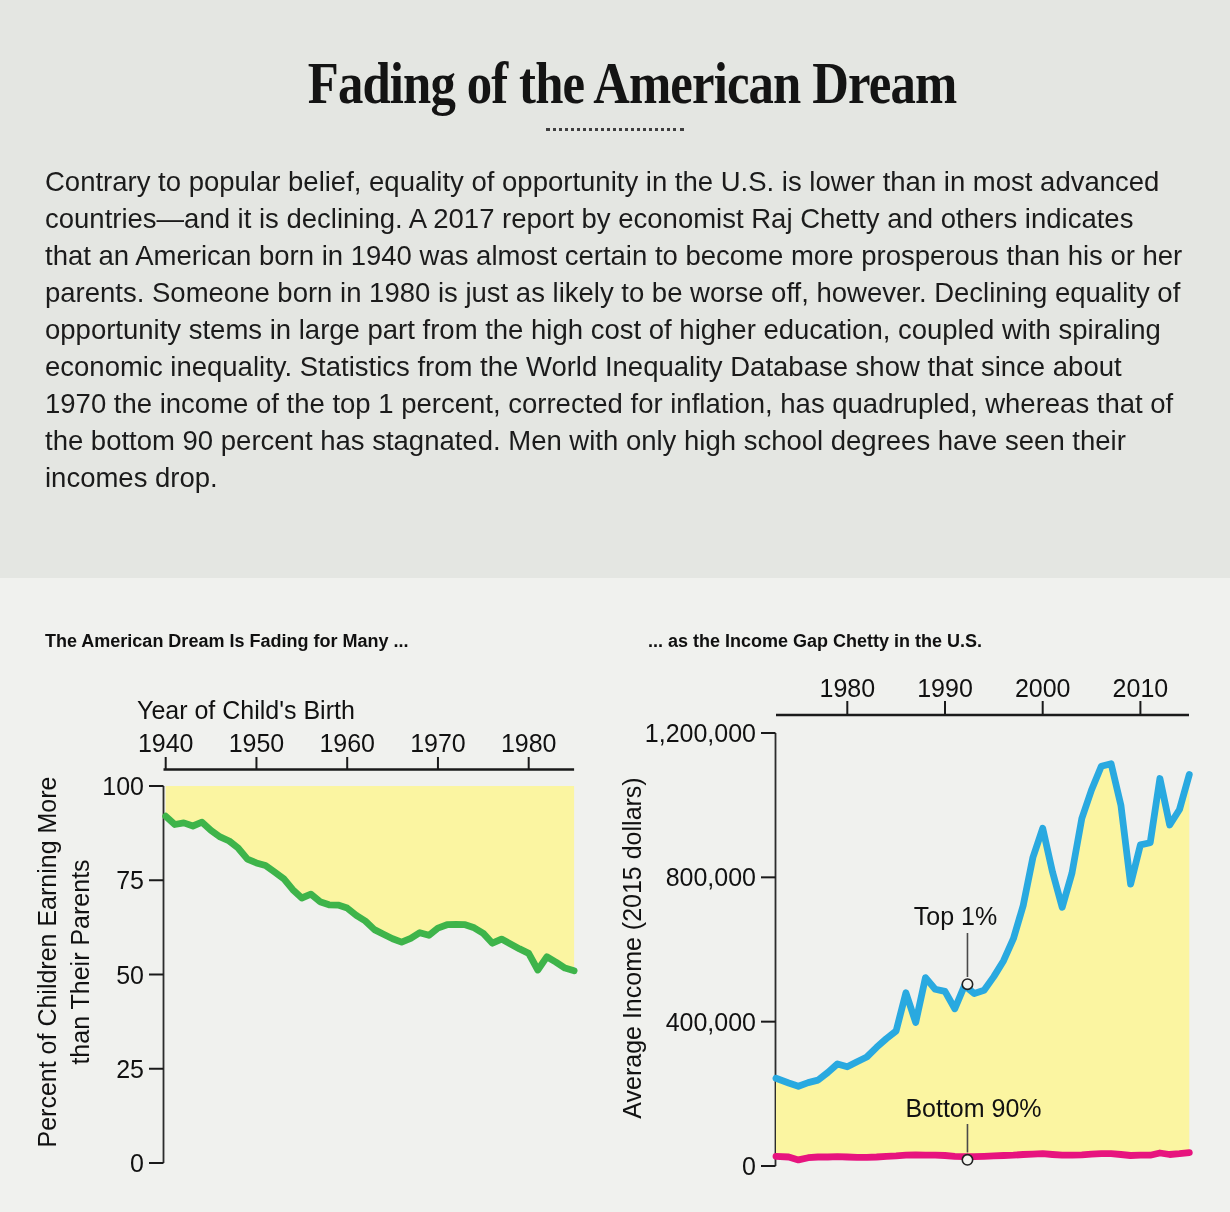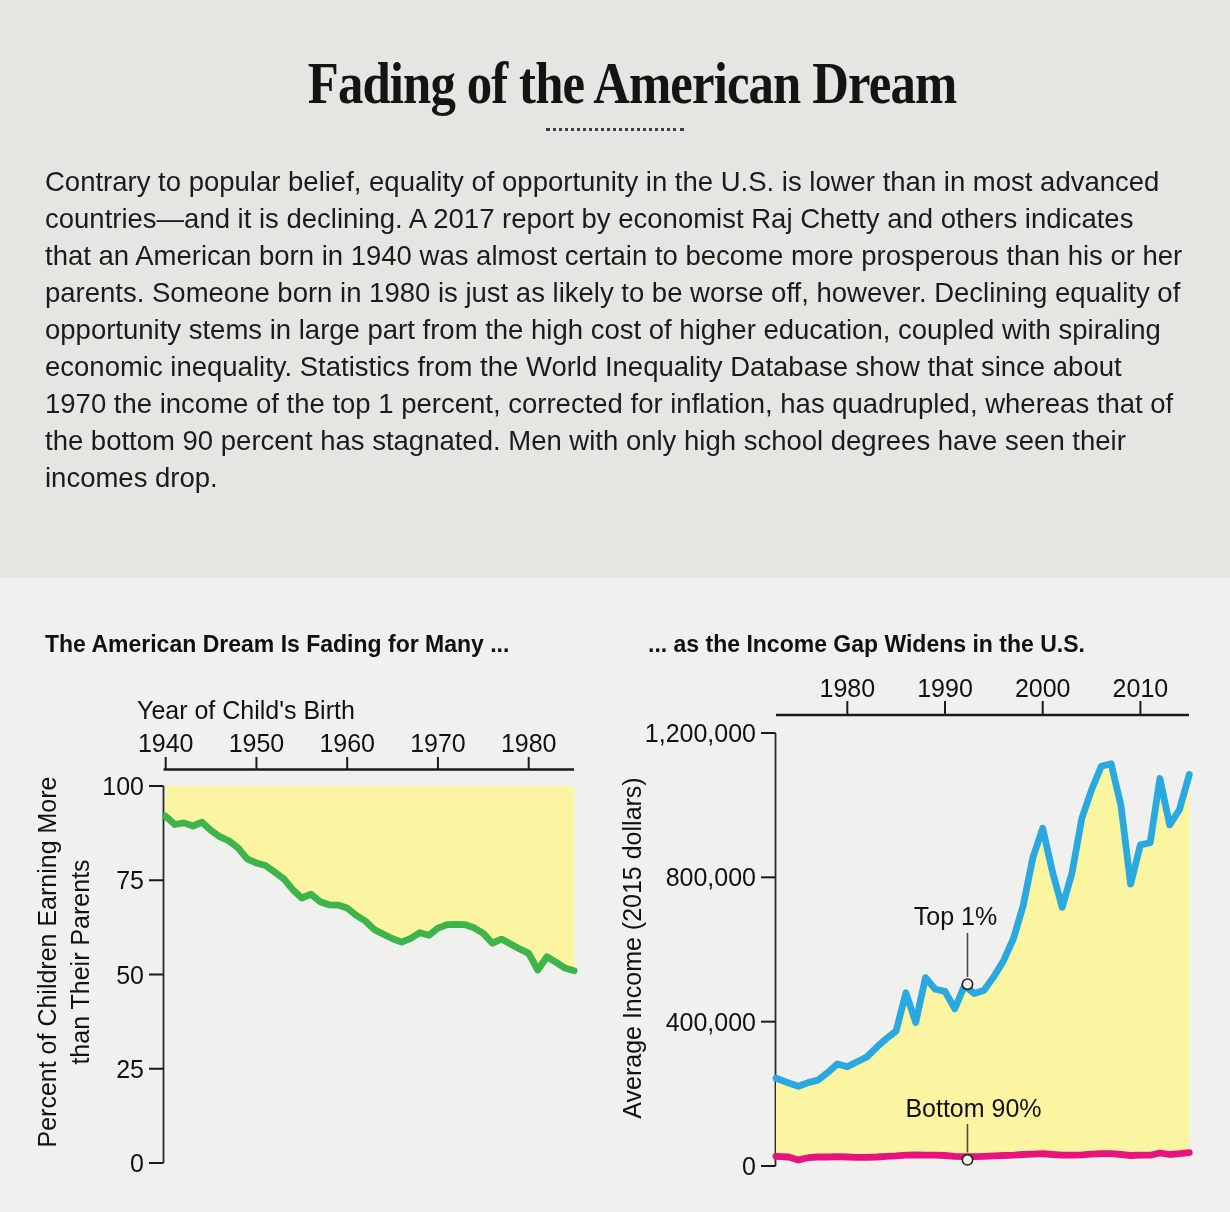--- a/index.html
+++ b/index.html
@@ -19,21 +19,21 @@
   .main-title span { display:inline-block; transform:scaleX(0.86); letter-spacing:-1px; }
   .divider {
     position:absolute; top:128px; left:50%; transform:translateX(-50%);
     width:138px; height:0; border-top:3px dotted #3f3f3f;
   }
   .intro {
     position:absolute; top:163px; left:45px; width:1140px; margin:0;
     font-size:27.5px; line-height:37px; color:#1b1b1b;
   }
   .chart-title {
-    position:absolute; top:631px; font-size:23px; font-weight:700; color:#101010;
+    position:absolute; top:631px; font-size:18px; font-weight:700; color:#101010;
     white-space:nowrap;
   }
   #left-chart-title  { left:45px; }
   #right-chart-title { left:648px; }
   svg.charts { position:absolute; top:600px; left:0; }
   svg text { font-family:"Liberation Sans", sans-serif; fill:#111; }
   .axis-title { font-size:25px; }
   .tick-label { font-size:25px; }
   .ann-label  { font-size:25px; }
 </style>
@@ -42,21 +42,21 @@
 
 <div class="page">
 
   <header class="hero">
     <h1 class="main-title"><span>Fading of the American Dream</span></h1>
     <div class="divider"></div>
     <p class="intro">Contrary to popular belief, equality of opportunity in the U.S. is lower than in most advanced countries—and it is declining. A 2017 report by economist Raj Chetty and others indicates that an American born in 1940 was almost certain to become more prosperous than his or her parents. Someone born in 1980 is just as likely to be worse off, however. Declining equality of opportunity stems in large part from the high cost of higher education, coupled with spiraling economic inequality. Statistics from the World Inequality Database show that since about 1970 the income of the top 1 percent, corrected for inflation, has quadrupled, whereas that of the bottom 90 percent has stagnated. Men with only high school degrees have seen their incomes drop.</p>
   </header>
 
   <div class="chart-title" id="left-chart-title">The American Dream Is Fading for Many ...</div>
-  <div class="chart-title" id="right-chart-title">... as the Income Gap Widens in the U.S.</div>
+  <div class="chart-title" id="right-chart-title">... as the Income Gap Chetty in the U.S.</div>
 
   <svg class="charts" width="1230" height="612" viewBox="0 600 1230 612">
 
     <g>
       <text class="axis-title" x="137" y="719">Year of Child's Birth</text>
       <g id="lxt">
           <line x1="165.7" y1="757" x2="165.7" y2="769.5" stroke="#1a1a1a" stroke-width="2"></line>
           <text x="165.7" y="752" text-anchor="middle" class="tick-label">1940</text>
           <line x1="256.45" y1="757" x2="256.45" y2="769.5" stroke="#1a1a1a" stroke-width="2"></line>
           <text x="256.45" y="752" text-anchor="middle" class="tick-label">1950</text>

